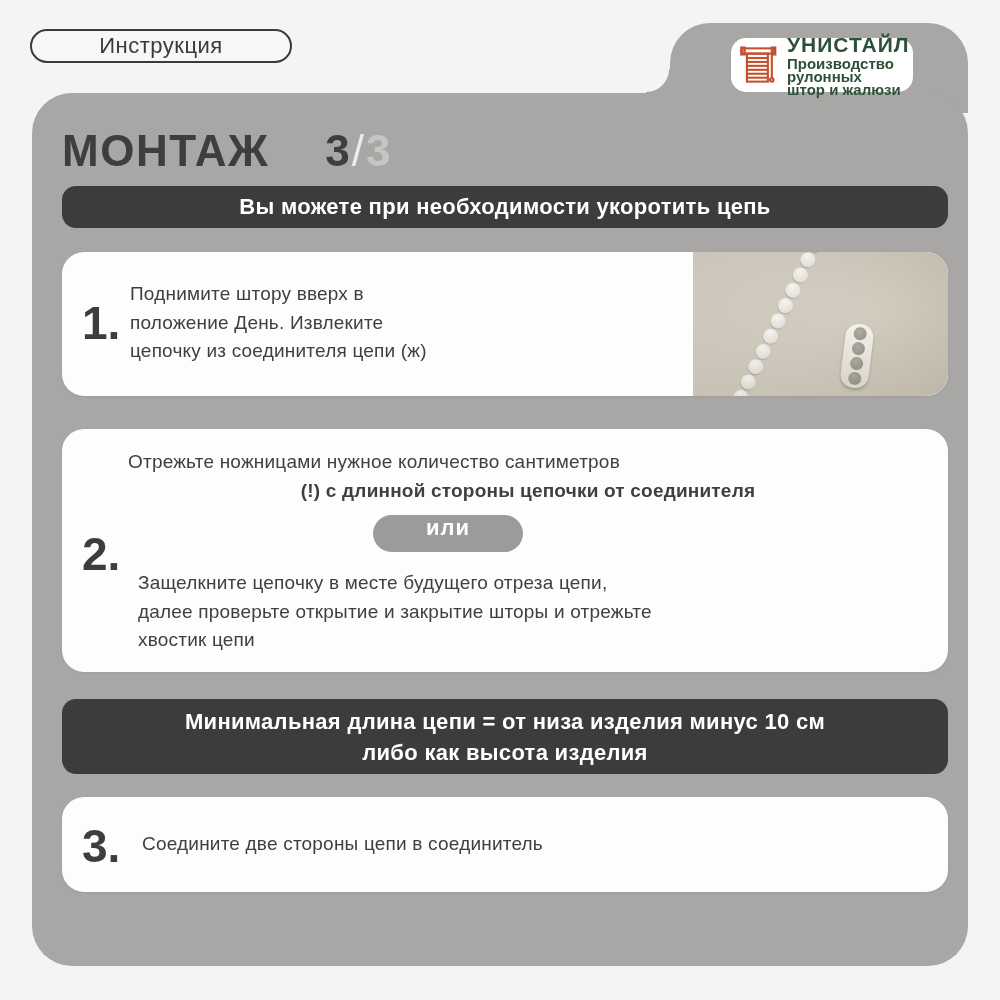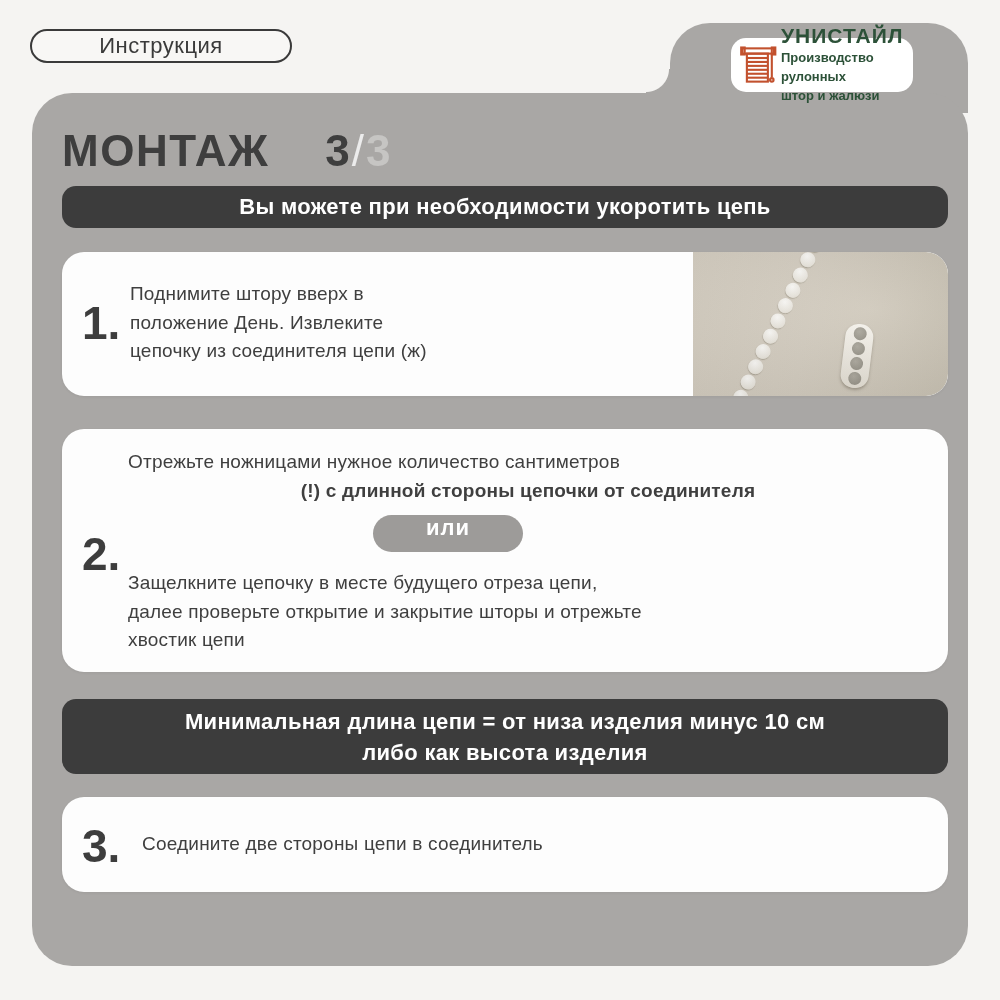--- a/index.html
+++ b/index.html
@@ -34,31 +34,31 @@
   }
   .panel-tab-curve{
     position:absolute;left:646px;top:69px;width:24px;height:24px;
     background:radial-gradient(circle 24px at 0 0, #f5f4f2 0 22.5px, #a9a7a5 23.5px);
   }
 
   
   .logo{
     position:absolute;left:731px;top:38px;width:182px;height:54px;
     background:#ffffff;border-radius:15px;
-    display:flex;align-items:center;gap:0;
+    display:flex;align-items:center;gap:6px;
     padding:0 8px;box-sizing:border-box;
   }
   .logo-icon{flex:0 0 auto;width:42px;height:42px;}
   .logo-text{display:flex;flex-direction:column;line-height:1;}
   .logo-brand{
     font-size:21px;font-weight:700;color:#2c5138;letter-spacing:1px;
     margin-bottom:2px;
   }
   .logo-tagline{
-    font-size:13px;font-weight:700;color:#2c5138;line-height:19px;
+    font-size:15px;font-weight:700;color:#2c5138;line-height:13px;
     white-space:pre-line;
   }
 
   
   .heading{
     position:absolute;left:62px;top:126px;height:50px;
     font-size:44px;font-weight:700;color:#3e3e3e;letter-spacing:1.5px;
     display:flex;align-items:center;
   }
   .heading .step-group{margin-left:56px;letter-spacing:2px;}
@@ -94,21 +94,21 @@
   .card2 .step-num{left:20px;top:102px;}
   .card3 .step-num{left:20px;top:26px;}
 
   .step-text{
     font-size:19px;line-height:28.5px;color:#3f3f3f;letter-spacing:.2px;
     white-space:pre-line;
   }
   .card1 .step-text{position:absolute;left:68px;top:28px;width:520px;}
   .card2 .text-a{position:absolute;left:66px;top:19px;width:800px;}
   .card2 .text-b{position:absolute;left:66px;top:48px;width:800px;font-weight:700;text-align:center;}
-  .card2 .text-c{position:absolute;left:66px;top:140px;width:800px;}
+  .card2 .text-c{position:absolute;left:76px;top:140px;width:800px;}
   .card3 .step-text{position:absolute;left:80px;top:33px;width:760px;}
 
   .or-pill{
     position:absolute;left:311px;top:86px;width:150px;height:37px;
     background:#9d9b99;border-radius:19px;
     color:#ffffff;font-size:22px;font-weight:700;letter-spacing:1px;
     display:flex;align-items:flex-start;justify-content:center;
   }
 
   

